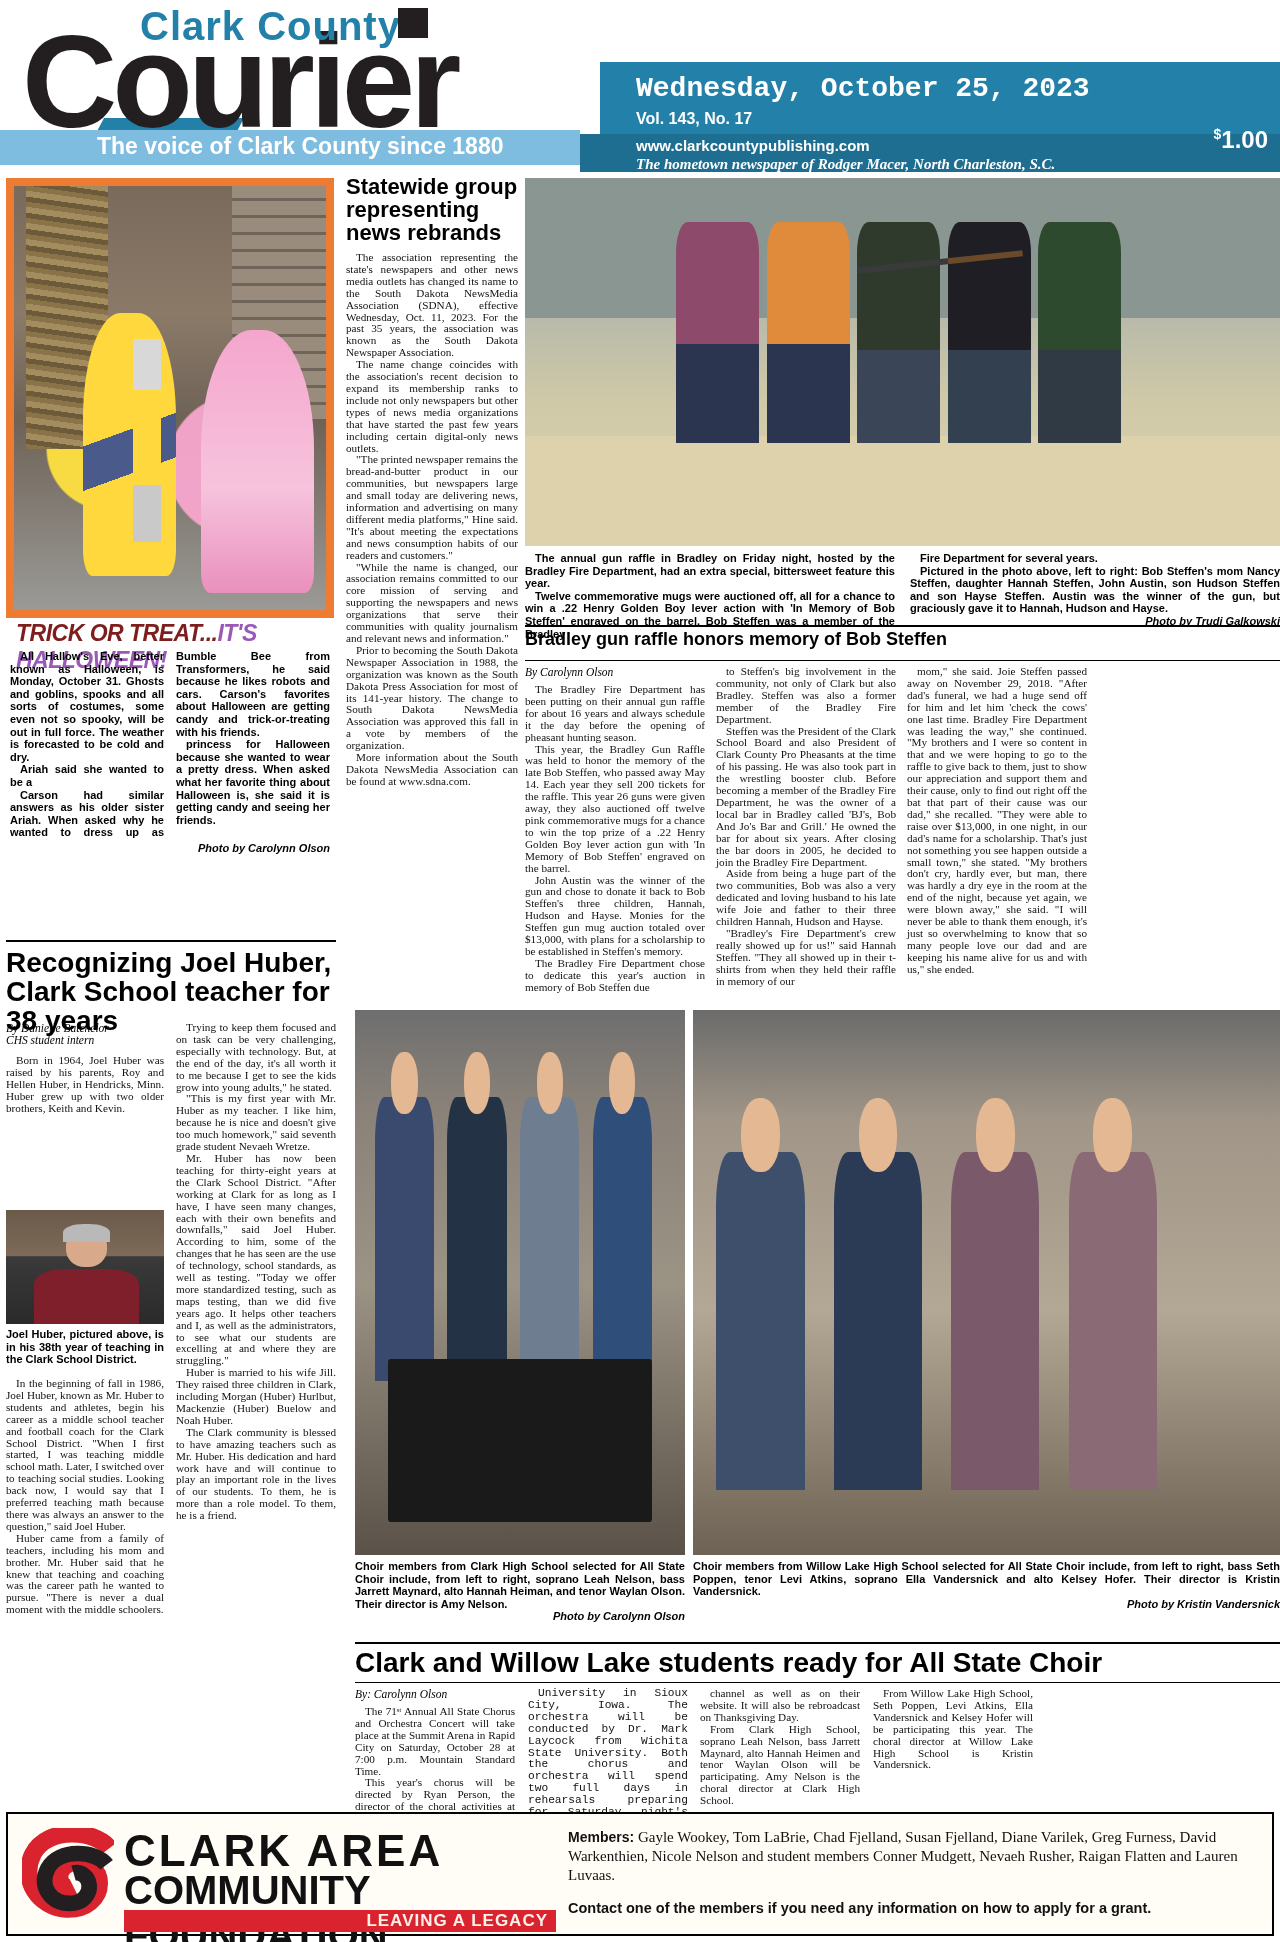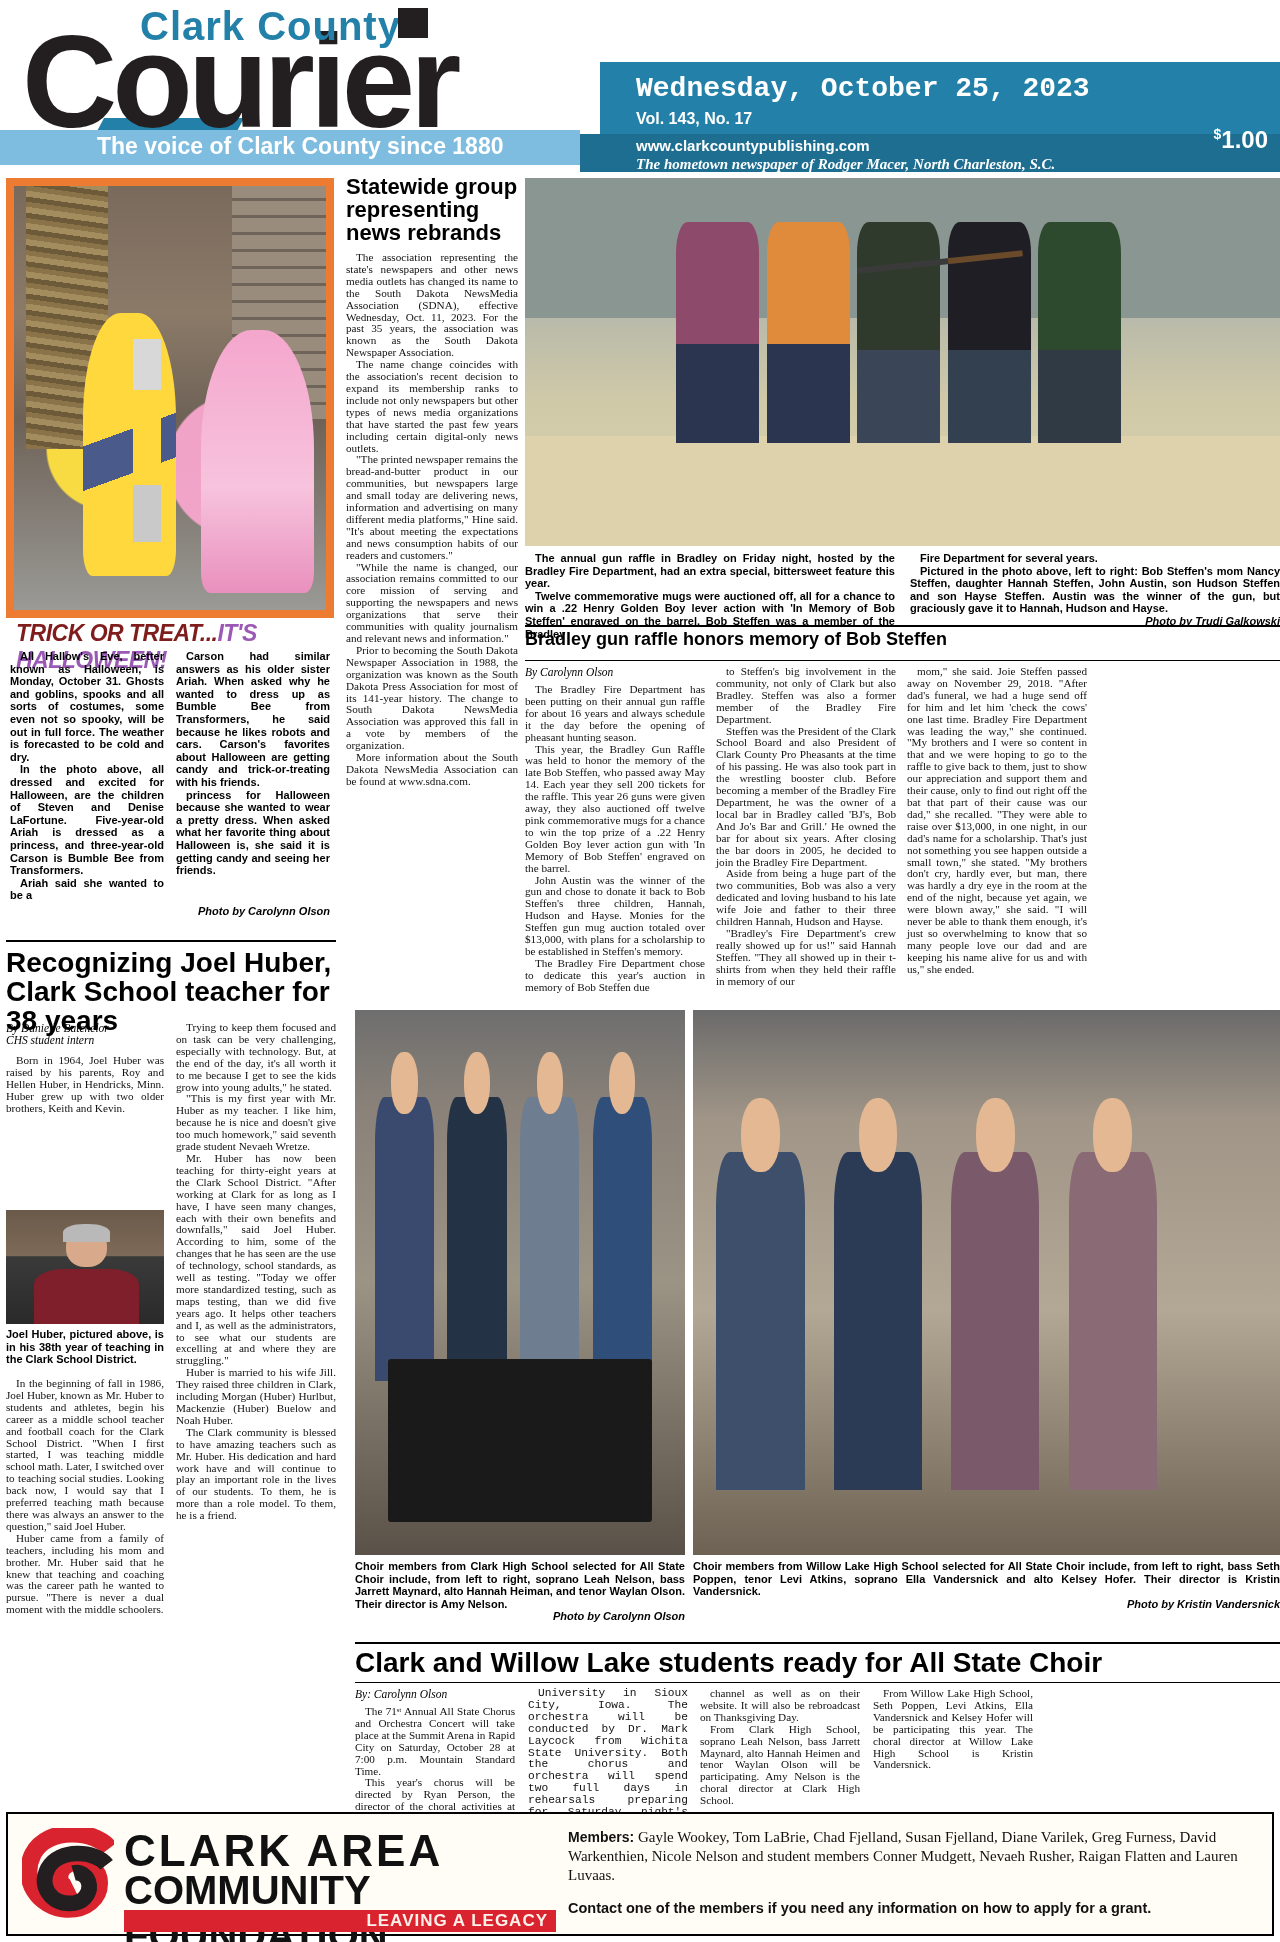--- a/index.html
+++ b/index.html
@@ -363,21 +363,20 @@
 <div class="halloween-banner">
   <div class="hb-text">
     <span class="g">TRICK OR TREAT...</span><span class="p">IT'S HALLOWEEN!</span>
   </div>
 </div>
 
 <div class="col1-halloween-text">
   <div class="twocol2">
     <div class="cap">
         <p>All Hallow's Eve, better known as Halloween, is Monday, October 31. Ghosts and goblins, spooks and all sorts of costumes, some even not so spooky, will be out in full force. The weather is forecasted to be cold and dry.</p>
-        <p>In the photo above, all dressed and excited for Halloween, are the children of Steven and Denise LaFortune. Five-year-old Ariah is dressed as a princess, and three-year-old Carson is Bumble Bee from Transformers.</p>
         <p>Ariah said she wanted to be a</p>
       </div>
     <div class="cap">
         <p>Carson had similar answers as his older sister Ariah. When asked why he wanted to dress up as Bumble Bee from Transformers, he said because he likes robots and cars. Carson's favorites about Halloween are getting candy and trick-or-treating with his friends.</p>
         <p>princess for Halloween because she wanted to wear a pretty dress. When asked what her favorite thing about Halloween is, she said it is getting candy and seeing her friends.</p>
       </div>
   </div>
   <div class="credit" style="margin-top:3px">Photo by Carolynn Olson</div>
 </div>
 

